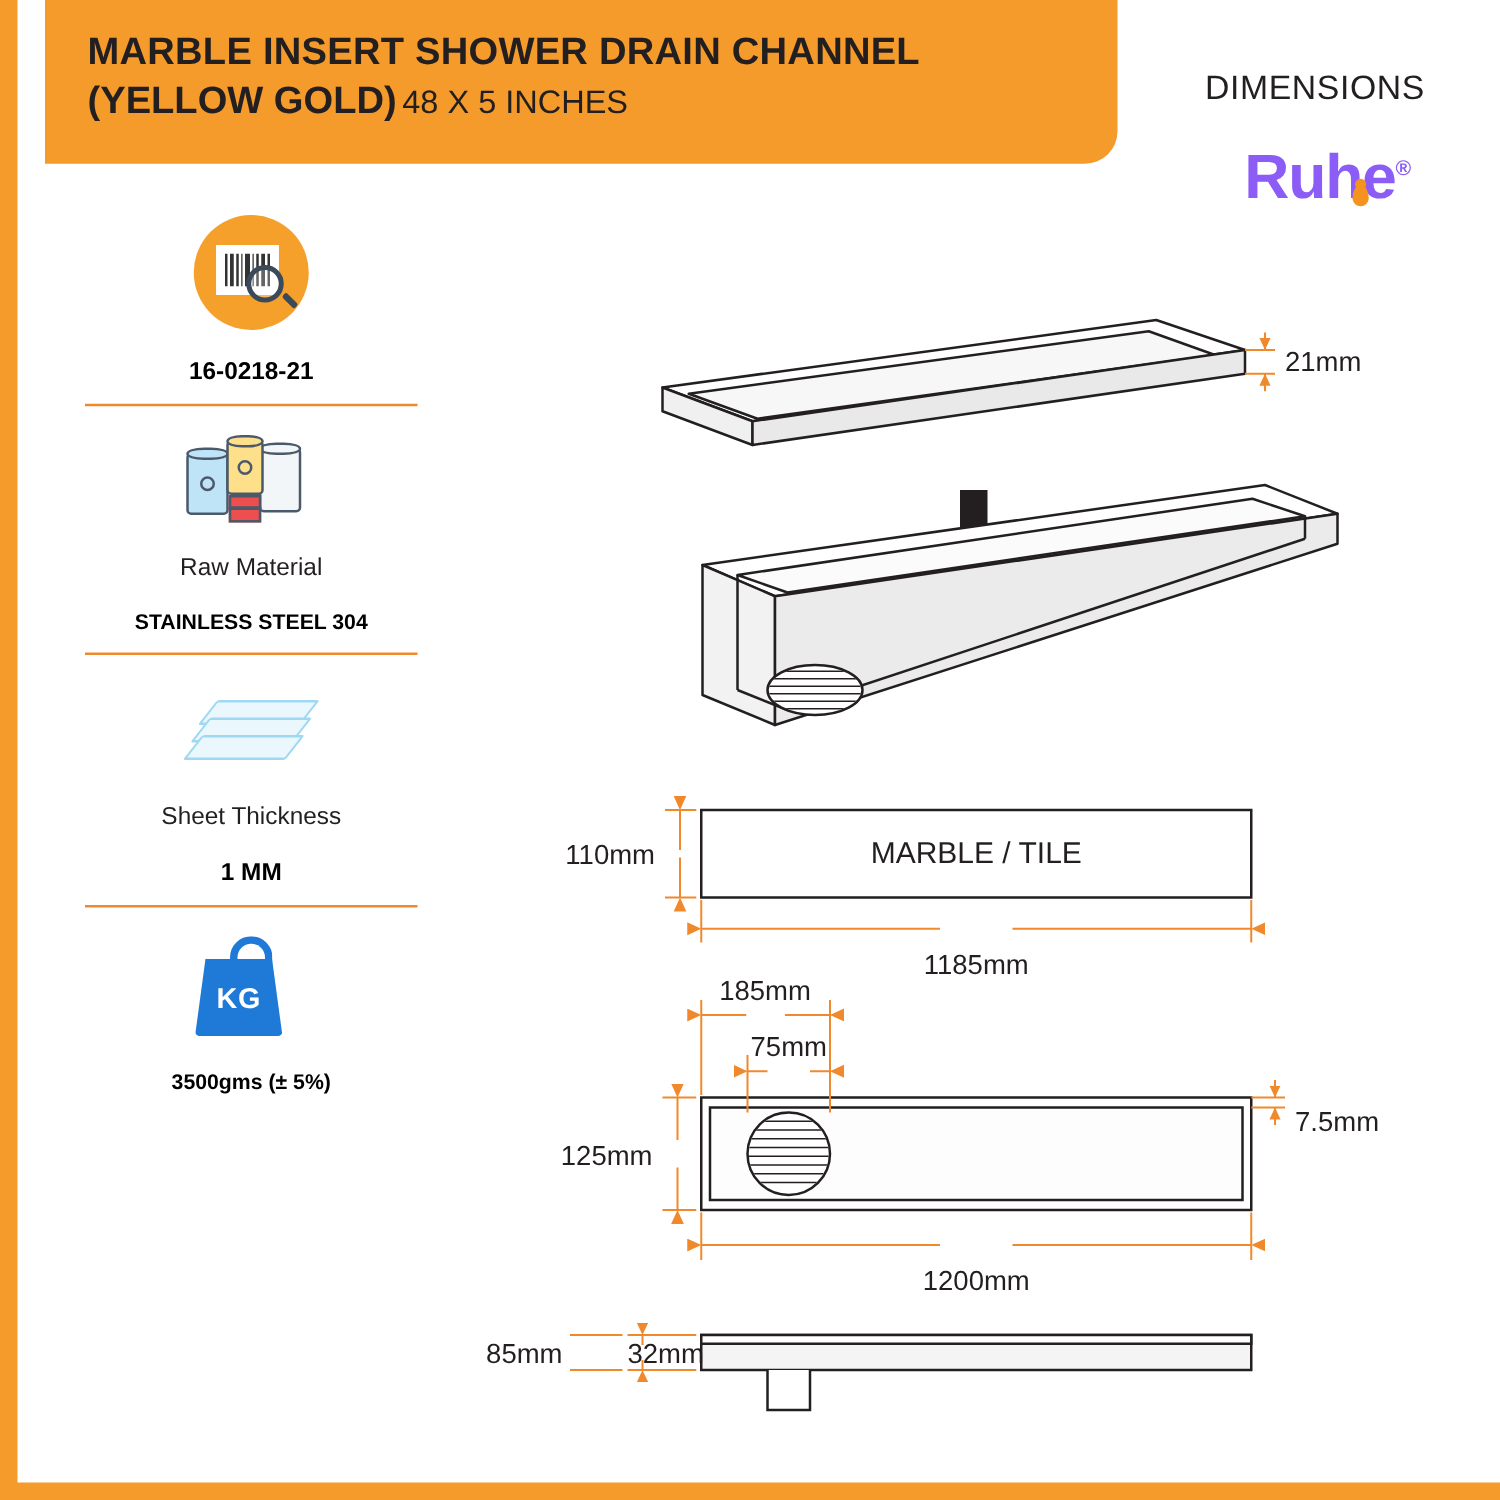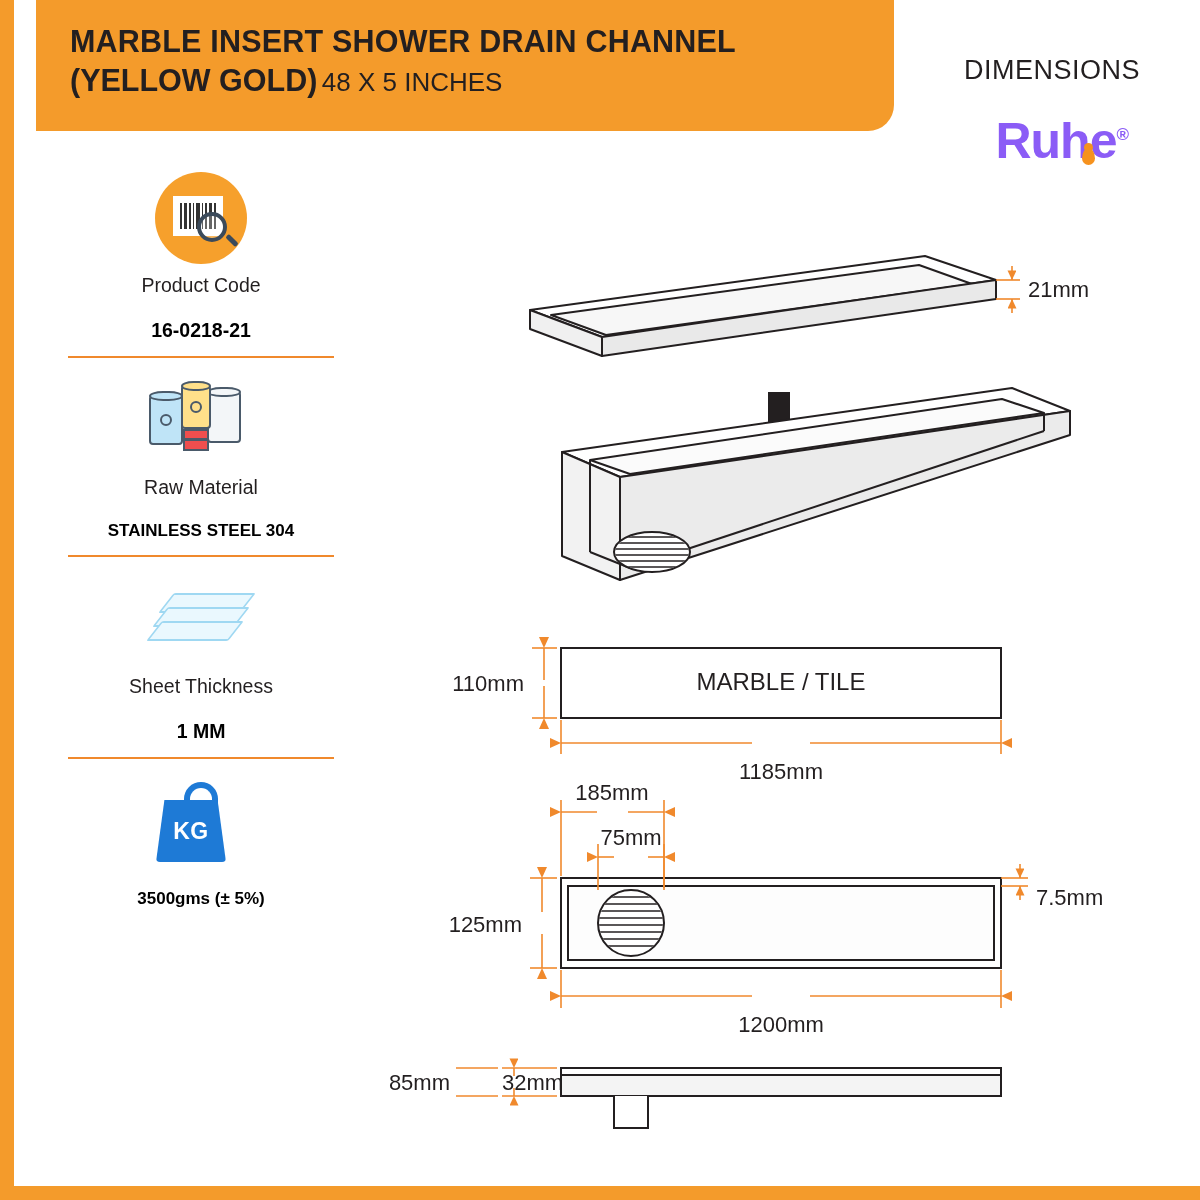--- a/index.html
+++ b/index.html
@@ -222,21 +222,20 @@
             <i class="w"></i>
             <i></i>
             <i></i>
             <i class="w"></i>
             <i></i>
         </div>
         <div class="bc-lens"></div>
         <div class="bc-handle"></div>
       </div>
     </div>
-    <div class="spec-title">Product Code</div>
     <div class="spec-value">16-0218-21</div>
   </div>
 
   <div class="spec">
     <div class="icon-wrap">
       <div class="ic-cans">
         <div class="can a">
             <span class="lid"></span>
             <span class="ring"></span>
           </div>

